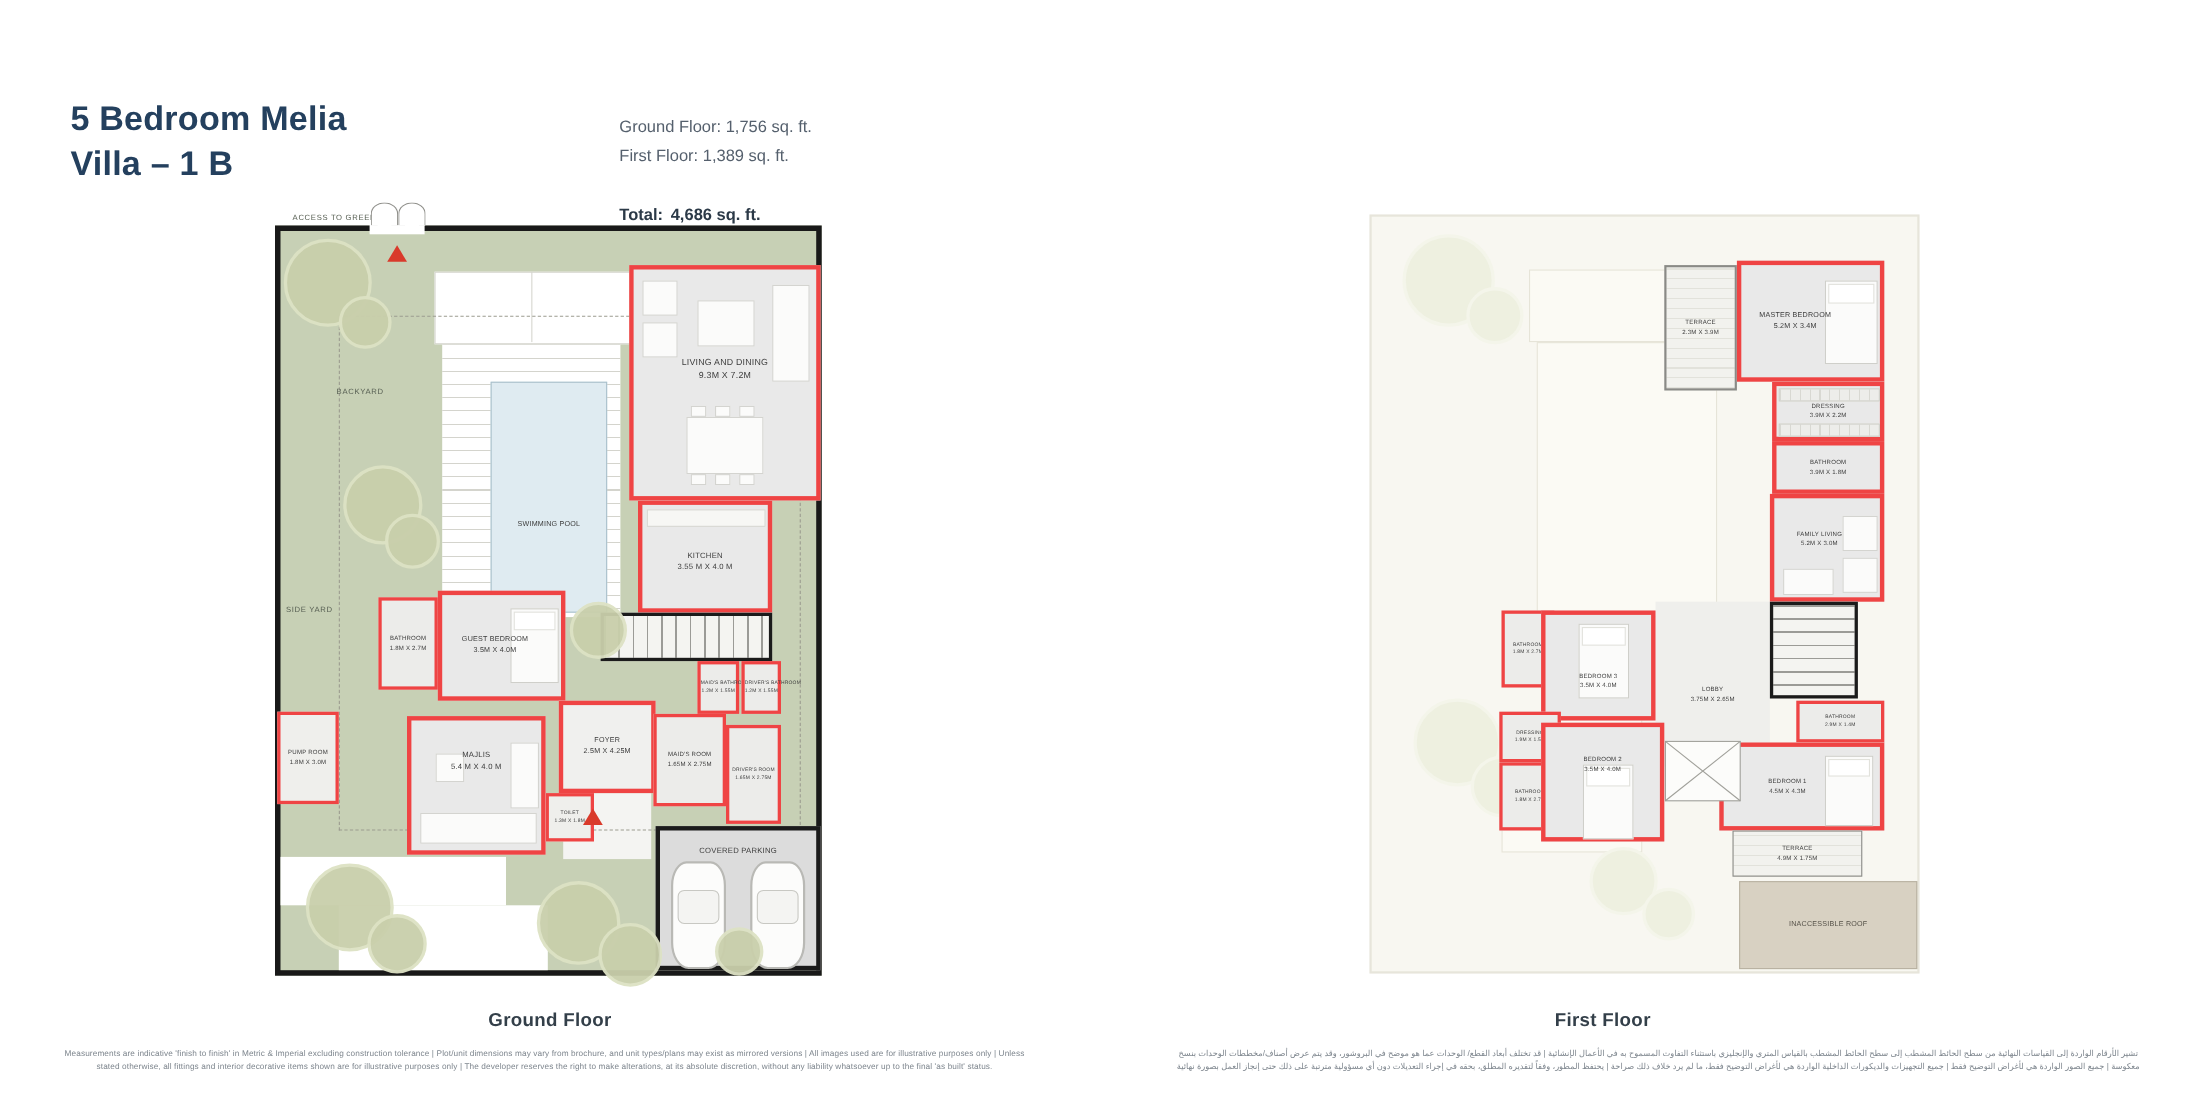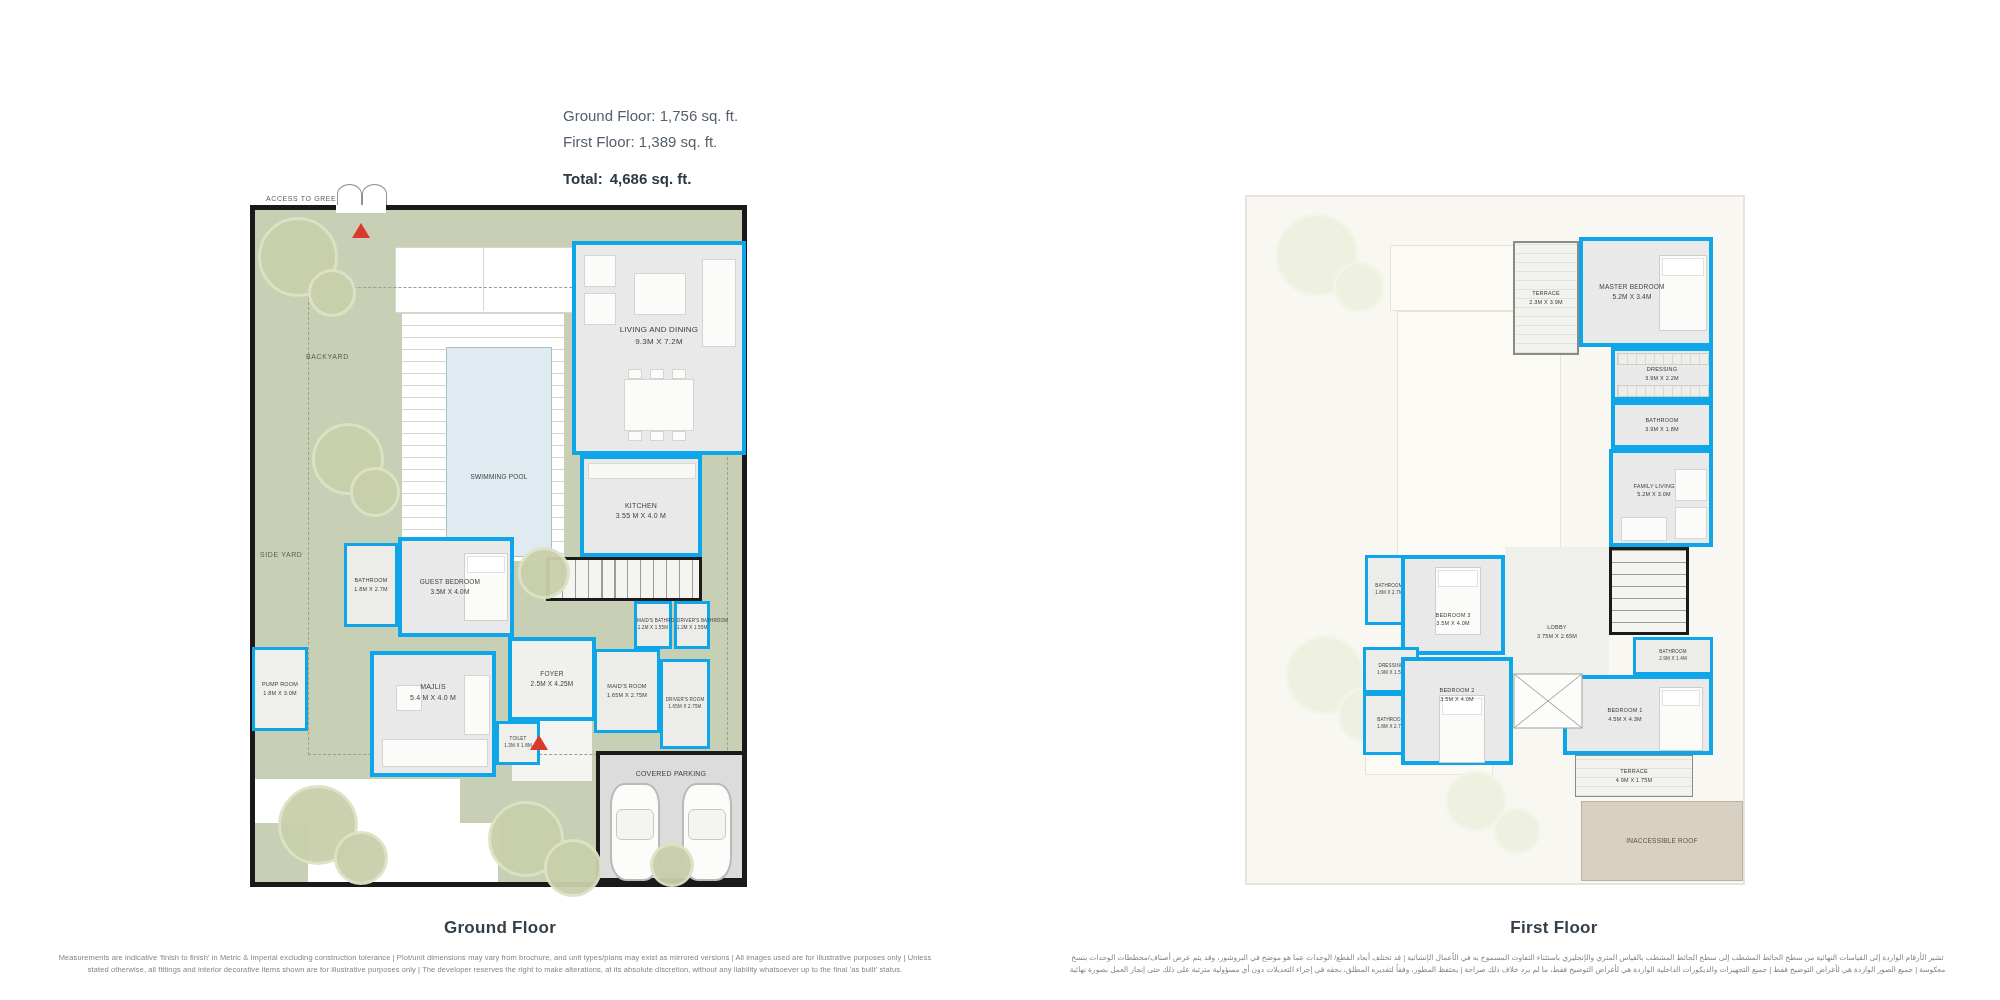--- a/index.html
+++ b/index.html
@@ -3,30 +3,30 @@
 <meta charset="utf-8">
 <style>
   html,body{margin:0;padding:0;background:#ffffff;}
   .canvas{position:relative;width:2000px;height:1000px;background:#ffffff;overflow:hidden;
           font-family:"Liberation Sans","DejaVu Sans",sans-serif;}
 
   
   .title-en{position:absolute;left:64px;top:88px;font-size:31px;font-weight:700;color:#24405e;line-height:1.32;letter-spacing:.2px;}
   .title-ar{position:absolute;right:56px;top:84px;font-size:30px;font-weight:700;color:#24405e;line-height:1.38;text-align:right;direction:rtl;}
   .stats-en{position:absolute;left:563px;top:103px;font-size:15px;color:#55606d;line-height:1.72;}
-  .stats-en .total{margin-top:11px;font-weight:700;color:#2b3947;}
+  .stats-en .total{margin-top:28px;font-weight:700;color:#2b3947;}
   .stats-en .total .val{margin-left:7px;}
   .stats-ar{position:absolute;right:548px;top:100px;font-size:15px;color:#55606d;line-height:1.72;text-align:right;direction:rtl;}
   .stats-ar .total{margin-top:11px;font-weight:700;color:#2b3947;}
   .stats-ar .total .val{margin-right:6px;}
 
   
   .plan{position:absolute;}
   .plot{position:absolute;box-sizing:border-box;background:#c7d0b5;border:5px solid #191919;}
-  .room{position:absolute;box-sizing:border-box;background:#e9e9e9;border:4px solid #0ea5e9;z-index:2;}
+  .room{position:absolute;box-sizing:border-box;background:#e9e9e9;border:4px solid #ef4444;z-index:2;}
   .room.thin{border-width:3px;}
   .room.light{background:#f0f0ee;}
   .open-floor{position:absolute;background:#f4f4f2;z-index:1;}
   .rlabel{position:absolute;left:0;right:0;top:50%;transform:translateY(-50%);text-align:center;
           color:#3d3d3d;line-height:1.55;letter-spacing:.2px;z-index:6;}
   .rlabel .nm,.rlabel .dm{display:block;white-space:nowrap;}
   .f8{font-size:8px;} .f7{font-size:7px;} .f65{font-size:6.5px;} .f55{font-size:5.5px;} .f45{font-size:4.5px;}
   .area-label{position:absolute;font-size:7px;color:#565e52;letter-spacing:.6px;z-index:4;white-space:nowrap;}
   .tree{position:absolute;border-radius:50%;background:#c9cfab;border:3px solid #dde2c4;box-sizing:border-box;opacity:.95;z-index:3;}
   .gtree{position:absolute;border-radius:50%;background:#eef0e0;border:3px solid #f4f5ea;box-sizing:border-box;z-index:1;}
@@ -59,20 +59,24 @@
   
   .caption{position:absolute;width:300px;text-align:center;font-size:17px;font-weight:600;color:#333f49;letter-spacing:.3px;}
   .disclaimer{position:absolute;font-size:7.5px;color:#7e868e;line-height:1.65;text-align:center;letter-spacing:.1px;}
   .disclaimer.ar{direction:rtl;}
 </style>
 </head>
 <body>
 
 <div class="canvas">
 
+  <div class="title-en">
+    <span>5 Bedroom Melia</span><br>
+    <span>Villa – 1 B</span>
+  </div>
 
   <div class="stats-en">
     <div>Ground Floor: 1,756 sq. ft.</div>
     <div>First Floor: 1,389 sq. ft.</div>
     <div class="total">
       <span>Total:</span><span class="val">4,686 sq. ft.</span>
     </div>
   </div>
 
 
@@ -356,18 +360,18 @@
     </div>
 
     <div class="roof" style="left:336px;top:606px;width:162px;height:80px;">
       <div class="rlabel f65">
         <span class="nm">INACCESSIBLE ROOF</span>
       </div>
     </div>
   </div>
 
   <div class="caption" style="left:350px;top:918px;">Ground Floor</div>
-  <div class="caption" style="left:1404px;top:918px;">First Floor</div>
+  <div class="caption" style="left:1307px;top:918px;">First Floor</div>
 
   <div class="disclaimer" style="left:50px;top:952px;width:890px;">Measurements are indicative 'finish to finish' in Metric &amp; Imperial excluding construction tolerance | Plot/unit dimensions may vary from brochure, and unit types/plans may exist as mirrored versions | All images used are for illustrative purposes only | Unless stated otherwise, all fittings and interior decorative items shown are for illustrative purposes only | The developer reserves the right to make alterations, at its absolute discretion, without any liability whatsoever up to the final 'as built' status.</div>
   <div class="disclaimer ar" style="left:1060px;top:952px;width:895px;">تشير الأرقام الواردة إلى القياسات النهائية من سطح الحائط المشطب إلى سطح الحائط المشطب بالقياس المتري والإنجليزي باستثناء التفاوت المسموح به في الأعمال الإنشائية | قد تختلف أبعاد القطع/ الوحدات عما هو موضح في البروشور، وقد يتم عرض أصناف/مخططات الوحدات بنسخ معكوسة | جميع الصور الواردة هي لأغراض التوضيح فقط | جميع التجهيزات والديكورات الداخلية الواردة هي لأغراض التوضيح فقط، ما لم يرد خلاف ذلك صراحة | يحتفظ المطور، وفقاً لتقديره المطلق، بحقه في إجراء التعديلات دون أي مسؤولية مترتبة على ذلك حتى إنجاز العمل بصورة نهائية</div>
 
 </div>
 
 </body></html>

